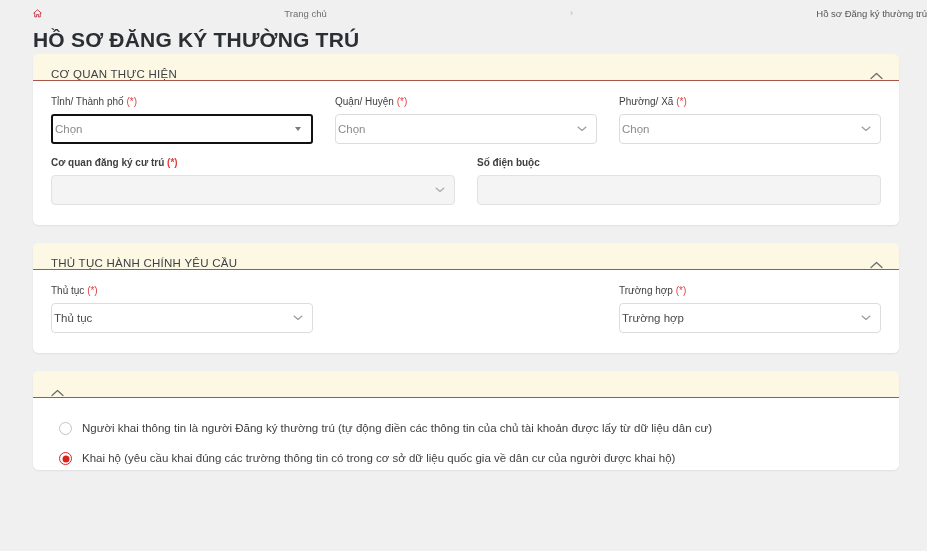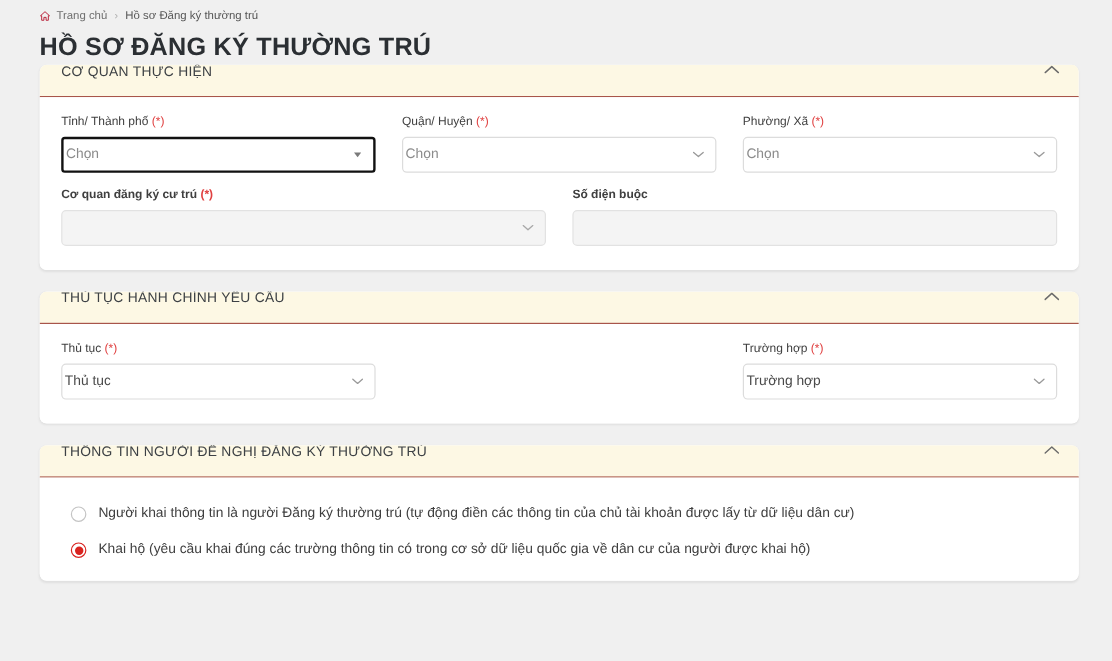--- a/index.html
+++ b/index.html
@@ -27,20 +27,21 @@
 
   
   .breadcrumb {
     display: flex;
     align-items: center;
     gap: 5px;
     padding: 8px 0 2px 33px;
     font-size: 9.5px;
     color: #6f6f6f;
     line-height: 1.2;
+    justify-content: space-between;
   }
   .breadcrumb .home-icon {
     display: inline-block;
     width: 9px;
     height: 9px;
     position: relative;
     color: #b5122b;
     font-size: 9px;
     line-height: 9px;
   }
@@ -87,21 +88,21 @@
     box-shadow: 0 1px 2px rgba(0,0,0,0.07);
     overflow: hidden;
   }
   .card + .card { margin-top: 18px; }
 
   .card-header {
     background: #fdf8e4;
     border-bottom: 1.5px solid #a8554a;
     height: 27px;
     display: flex;
-    align-items: flex-start;
+    align-items: flex-end;
     justify-content: space-between;
     padding: 0 16px 0 18px;
   }
   .card-header .ch-title {
     font-size: 11.5px;
     color: #3d4145;
     letter-spacing: 0.25px;
     font-weight: normal;
     white-space: nowrap;
   }
@@ -368,28 +369,27 @@
               </svg>
             </span>
           </div>
         </div>
       </div>
     </div>
   </section>
 
   <section class="card">
     <div class="card-header">
-      <span class="ch-title">THÔNG TIN NGƯỜI ĐỀ NGHỊ ĐĂNG KÝ THƯỜNG TRÚ</span>
       <span class="chevron">
         <svg width="13" height="8" viewBox="0 0 13 8" aria-hidden="true">
           <path d="M1 6.5 L6.5 1.5 L12 6.5" fill="none" stroke="#6b6b6b" stroke-width="1.2" stroke-linecap="round" stroke-linejoin="round"></path>
         </svg>
       </span>
     </div>
-    <div class="card-body" style="padding-bottom:14px;">
+    <div class="card-body" style="padding-bottom:0;">
       <div class="radio-list">
         <div class="radio-item">
           <span class="radio-mark"></span>
           <span class="radio-text">Người khai thông tin là người Đăng ký thường trú (tự động điền các thông tin của chủ tài khoản được lấy từ dữ liệu dân cư)</span>
         </div>
         <div class="radio-item selected">
           <span class="radio-mark"></span>
           <span class="radio-text">Khai hộ (yêu cầu khai đúng các trường thông tin có trong cơ sở dữ liệu quốc gia về dân cư của người được khai hộ)</span>
         </div>
       </div>

